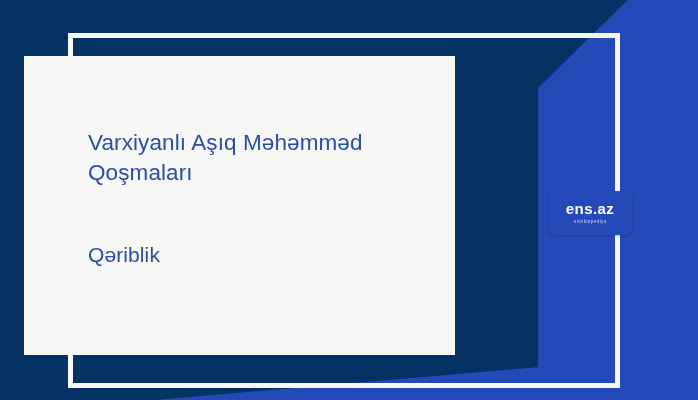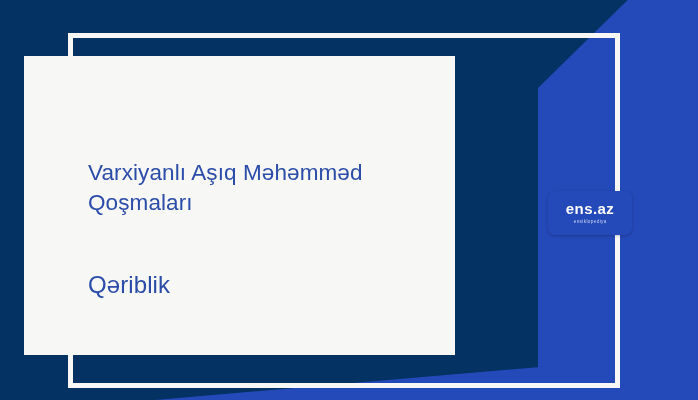--- a/index.html
+++ b/index.html
@@ -64,36 +64,36 @@
     top: 56px;
     width: 431px;
     height: 299px;
     background: #f7f7f5;
   }
 
   .card-inner {
     position: absolute;
     left: 64px;
     right: 26px;
-    top: 102px;
+    top: 72px;
   }
 
   .title {
     color: #2b4ca8;
     font-size: 22.5px;
     line-height: 30px;
     font-weight: 400;
     letter-spacing: 0.1px;
     margin: 0;
     white-space: pre-line;
   }
 
   .subtitle {
     color: #2b4ca8;
-    font-size: 24px;
+    font-size: 21px;
     line-height: 30px;
     font-weight: 400;
     letter-spacing: 0.1px;
     margin: 52px 0 0 0;
   }
 
   
   .badge {
     position: absolute;
     left: 548px;

